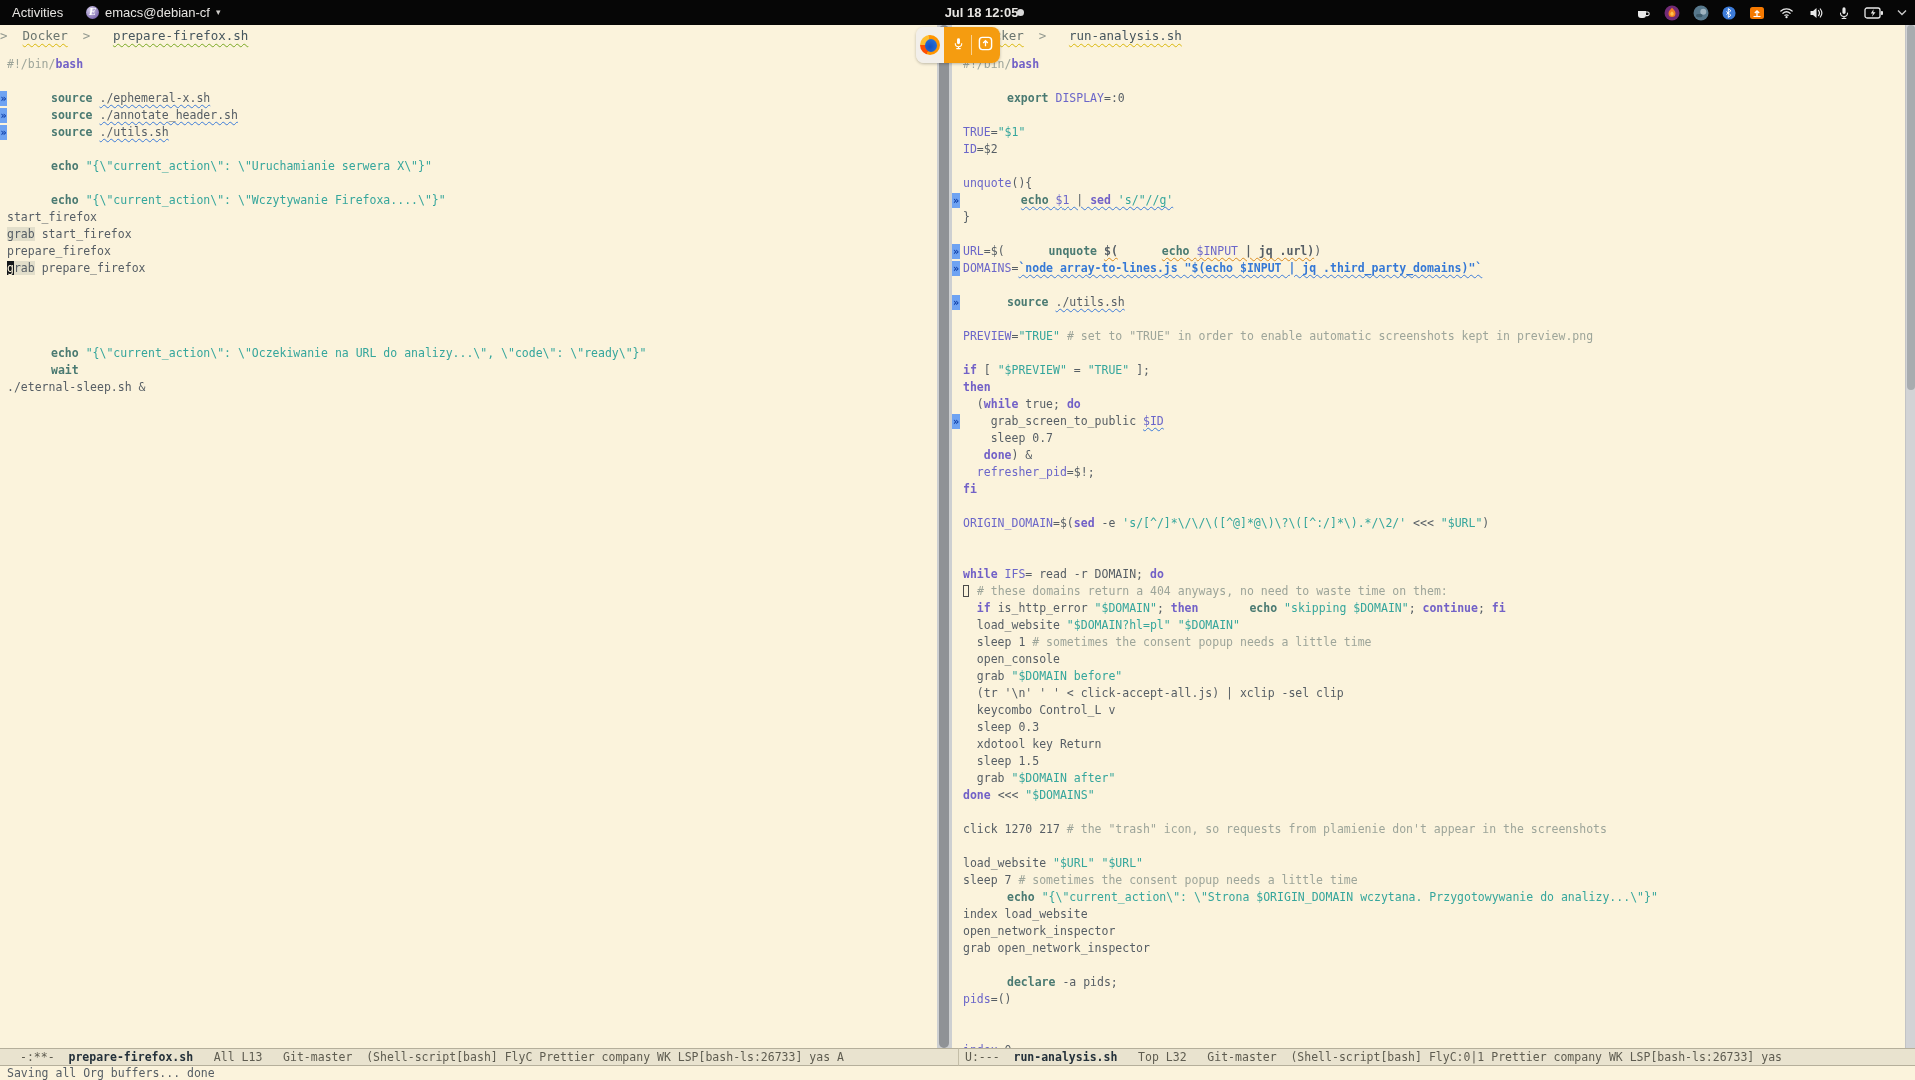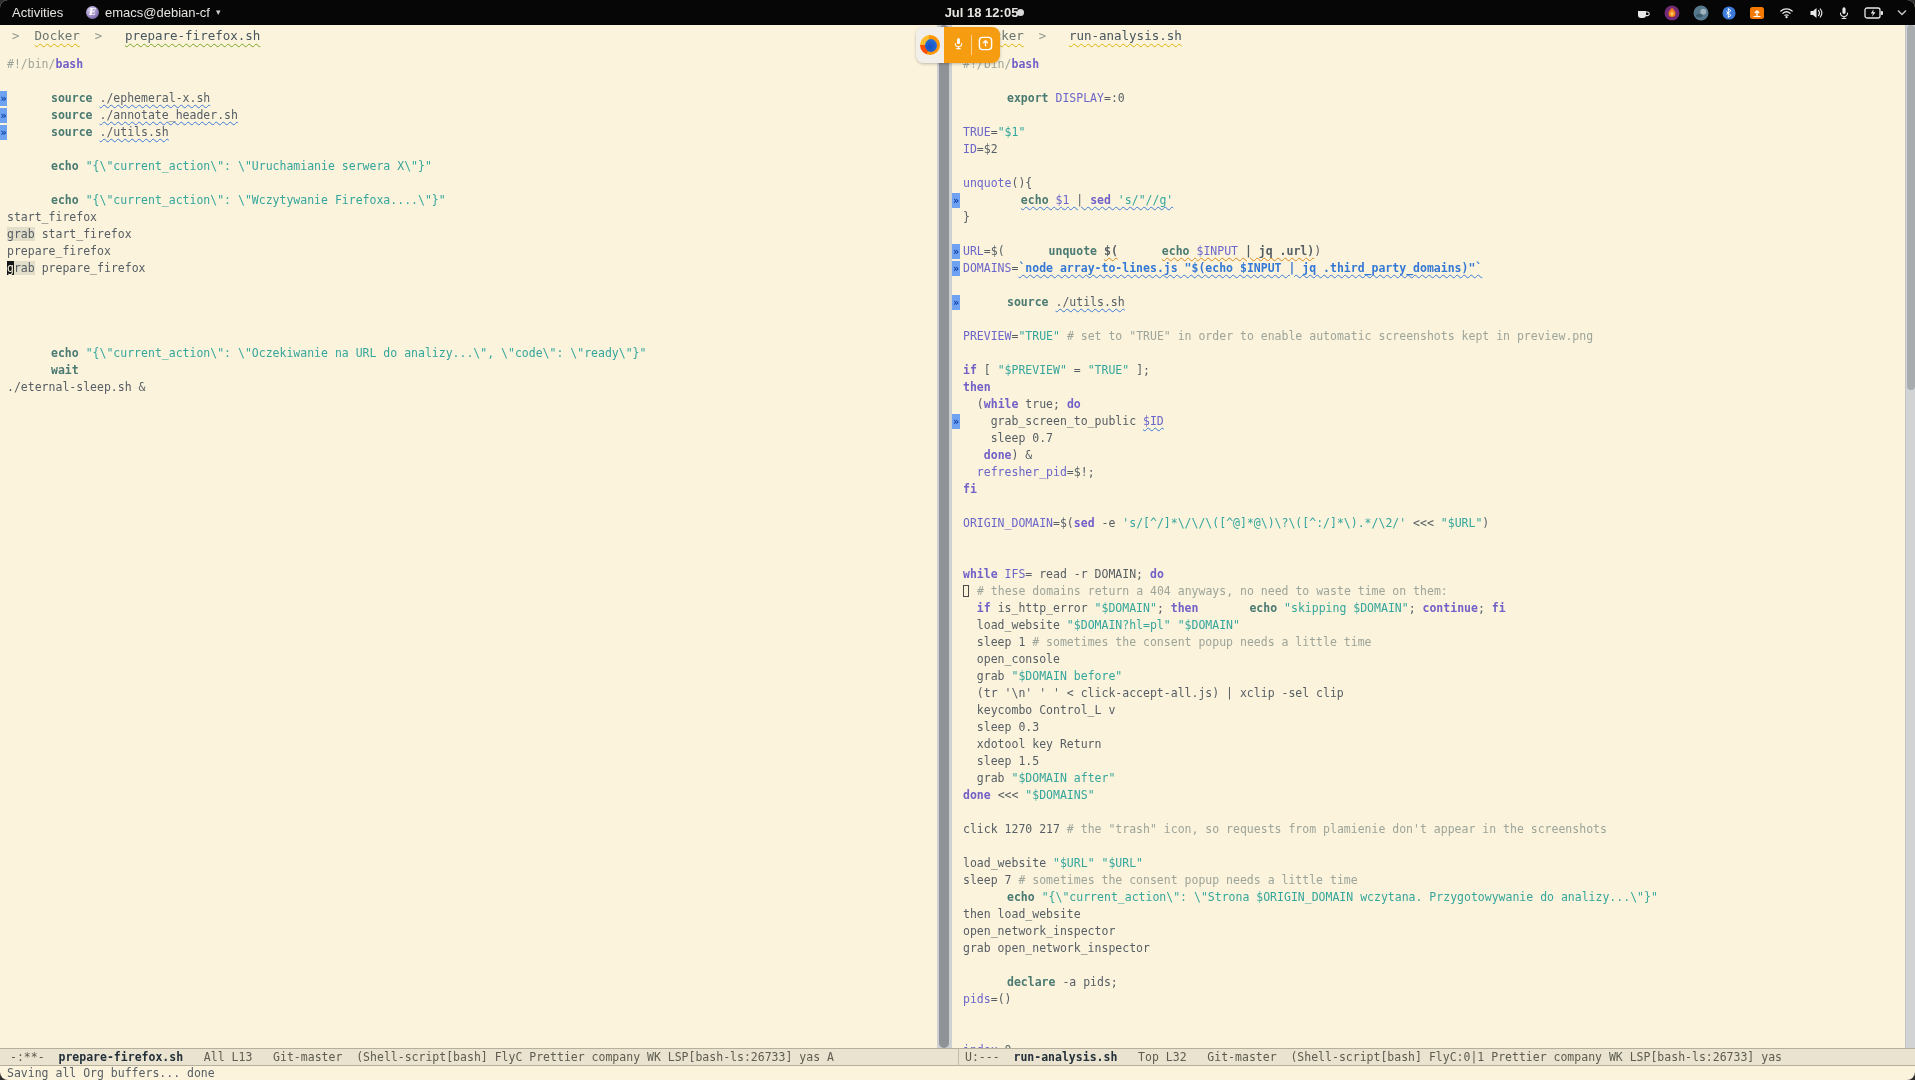--- a/index.html
+++ b/index.html
@@ -1,17 +1,17 @@
 <!DOCTYPE html>
 <html><head>
 <meta charset="utf-8">
 <style>
   html,body{margin:0;padding:0;background:#2e2e2e;}
   .screen{position:relative;width:1915px;height:1080px;background:#FBF3DC;overflow:hidden;
-          font-family:"DejaVu Sans Mono",monospace;border-radius:8px;}
+          font-family:"DejaVu Sans Mono",monospace;}
   
   .topbar{position:absolute;left:0;top:0;width:1915px;height:25px;background:#060606;color:#E6E4E1;
           font-family:"Liberation Sans",sans-serif;font-size:13px;}
   .activities{position:absolute;left:12px;top:0;line-height:25px;}
   .win-title{position:absolute;left:86px;top:0;line-height:25px;display:flex;align-items:center;height:25px;gap:6px;}
   .emacs-ic{width:13px;height:13px;border-radius:50%;background:radial-gradient(circle at 35% 30%,#d8d0ec,#7f6bb0 75%);
             color:#fff;font:italic bold 9px "DejaVu Serif",serif;text-align:center;line-height:13px;display:inline-block;}
   .caret{font-size:9px;color:#cfcdc9;}
   .clock{position:absolute;left:0;right:0;top:0;text-align:center;line-height:25px;font-weight:bold;font-size:13px;padding-left:48px;}
   .rec-dot{position:absolute;left:1017px;top:9px;width:7px;height:7px;border-radius:50%;background:#D8D8D8;}
@@ -59,21 +59,21 @@
   .c-hcur{display:inline-block;width:6px;height:12px;border:1px solid #4a4a4a;vertical-align:-2px;margin-right:1px;box-sizing:border-box;}
   
   .divider{position:absolute;left:937px;top:25px;width:15px;height:1023px;background:#CDCFD1;}
   .divider .thumb{position:absolute;left:2px;top:0;width:10px;height:1023px;background:#8F9296;border-radius:5px;}
   .rsb{position:absolute;left:1905px;top:25px;width:10px;height:1023px;background:#D2D3D5;border-left:1px solid #c2c3c5;box-sizing:border-box;}
   .rsb .thumb{position:absolute;left:1px;top:0;width:8px;height:365px;background:#A8ACAF;border-radius:4px;}
   
   .modeline{position:absolute;top:1048px;height:18px;line-height:17px;background:#E9E3CF;
             border-top:1px solid #B5AF9B;border-bottom:1px solid #B5AF9B;box-sizing:border-box;
             font-size:11.5px;white-space:pre;overflow:hidden;}
-  .ml-left{left:0;width:958px;padding-left:10px;}
+  .ml-left{left:0;width:958px;padding-left:20px;}
   .ml-right{left:958px;width:991px;padding-left:6px;border-left:1px solid #C4BEA8;}
   .m-dim{color:#5E5C50;}
   .m-name{color:#23303A;font-weight:bold;}
   .minibuffer{position:absolute;left:0;top:1066px;width:1915px;height:14px;line-height:14px;
               font-size:11.5px;color:#565E65;padding-left:7px;white-space:pre;}
 </style>
 </head>
 <body>
 
 <div class="screen">
@@ -167,21 +167,21 @@
           </svg></span>
       <span class="ov-sep"></span>
       <span><svg width="15" height="15" viewBox="0 0 16 16">
             <rect x="1.5" y="1.5" width="13" height="13" rx="3.2" fill="none" stroke="#fff" stroke-width="1.5"></rect>
             <path d="M8 11V5.5M5.5 7.5 8 5l2.5 2.5" stroke="#fff" stroke-width="1.4" fill="none"></path>
           </svg></span>
     </div>
   </div>
 
   <div class="pane lp" style="left:0;width:937px;">
-    <div class="crumbs" id="lcrumbs" style="padding-left:12px;"><span class="b-sep">&gt;  </span><span class="b-dir b-uly">Docker</span><span class="b-sep">  &gt;   </span><span class="b-file b-ulg">prepare-firefox.sh</span></div>
+    <div class="crumbs" id="lcrumbs" style="padding-left:0;"><span class="b-sep">&gt;  </span><span class="b-dir b-uly">Docker</span><span class="b-sep">  &gt;   </span><span class="b-file b-ulg">prepare-firefox.sh</span></div>
     <div class="code" id="lcode">
         <div class="line"><span class="c-cm">#!/bin/</span><span class="c-kw">bash</span></div>
         <div class="line"></div>
         <div class="line"><span class="fringe-mark">»</span><span class="c-bi">source</span><span class="c-df"> </span><span class="c-df c-ulb">./ephemeral-x.sh</span></div>
         <div class="line"><span class="fringe-mark">»</span><span class="c-bi">source</span><span class="c-df"> </span><span class="c-df c-ulb">./annotate_header.sh</span></div>
         <div class="line"><span class="fringe-mark">»</span><span class="c-bi">source</span><span class="c-df"> </span><span class="c-df c-ulb">./utils.sh</span></div>
         <div class="line"></div>
         <div class="line"><span class="c-bi">echo</span><span class="c-df"> </span><span class="c-st">"{\"current_action\": \"Uruchamianie serwera X\"}"</span></div>
         <div class="line"></div>
         <div class="line"><span class="c-bi">echo</span><span class="c-df"> </span><span class="c-st">"{\"current_action\": \"Wczytywanie Firefoxa....\"}"</span></div>
@@ -249,21 +249,21 @@
         <div class="line"><span class="c-df">  xdotool key Return</span></div>
         <div class="line"><span class="c-df">  sleep 1.5</span></div>
         <div class="line"><span class="c-df">  grab </span><span class="c-st">"$DOMAIN after"</span></div>
         <div class="line"><span class="c-kw">done</span><span class="c-df"> &lt;&lt;&lt; </span><span class="c-st">"$DOMAINS"</span></div>
         <div class="line"></div>
         <div class="line"><span class="c-df">click 1270 217 </span><span class="c-cm"># the "trash" icon, so requests from plamienie don't appear in the screenshots</span></div>
         <div class="line"></div>
         <div class="line"><span class="c-df">load_website </span><span class="c-st">"$URL"</span><span class="c-df"> </span><span class="c-st">"$URL"</span></div>
         <div class="line"><span class="c-df">sleep 7 </span><span class="c-cm"># sometimes the consent popup needs a little time</span></div>
         <div class="line"><span class="c-bi">echo</span><span class="c-df"> </span><span class="c-st">"{\"current_action\": \"Strona $ORIGIN_DOMAIN wczytana. Przygotowywanie do analizy...\"}"</span></div>
-        <div class="line"><span class="c-df">then load_website</span></div>
+        <div class="line"><span class="c-df">index load_website</span></div>
         <div class="line"><span class="c-df">open_network_inspector</span></div>
         <div class="line"><span class="c-df">grab open_network_inspector</span></div>
         <div class="line"></div>
         <div class="line"><span class="c-bi">declare</span><span class="c-df"> -a pids;</span></div>
         <div class="line"><span class="c-vr">pids</span><span class="c-df">=()</span></div>
         <div class="line"></div>
         <div class="line"></div>
         <div class="line"><span class="c-vr c-ulb">index</span><span class="c-df c-ulb">=0</span></div>
       </div>
   </div>

